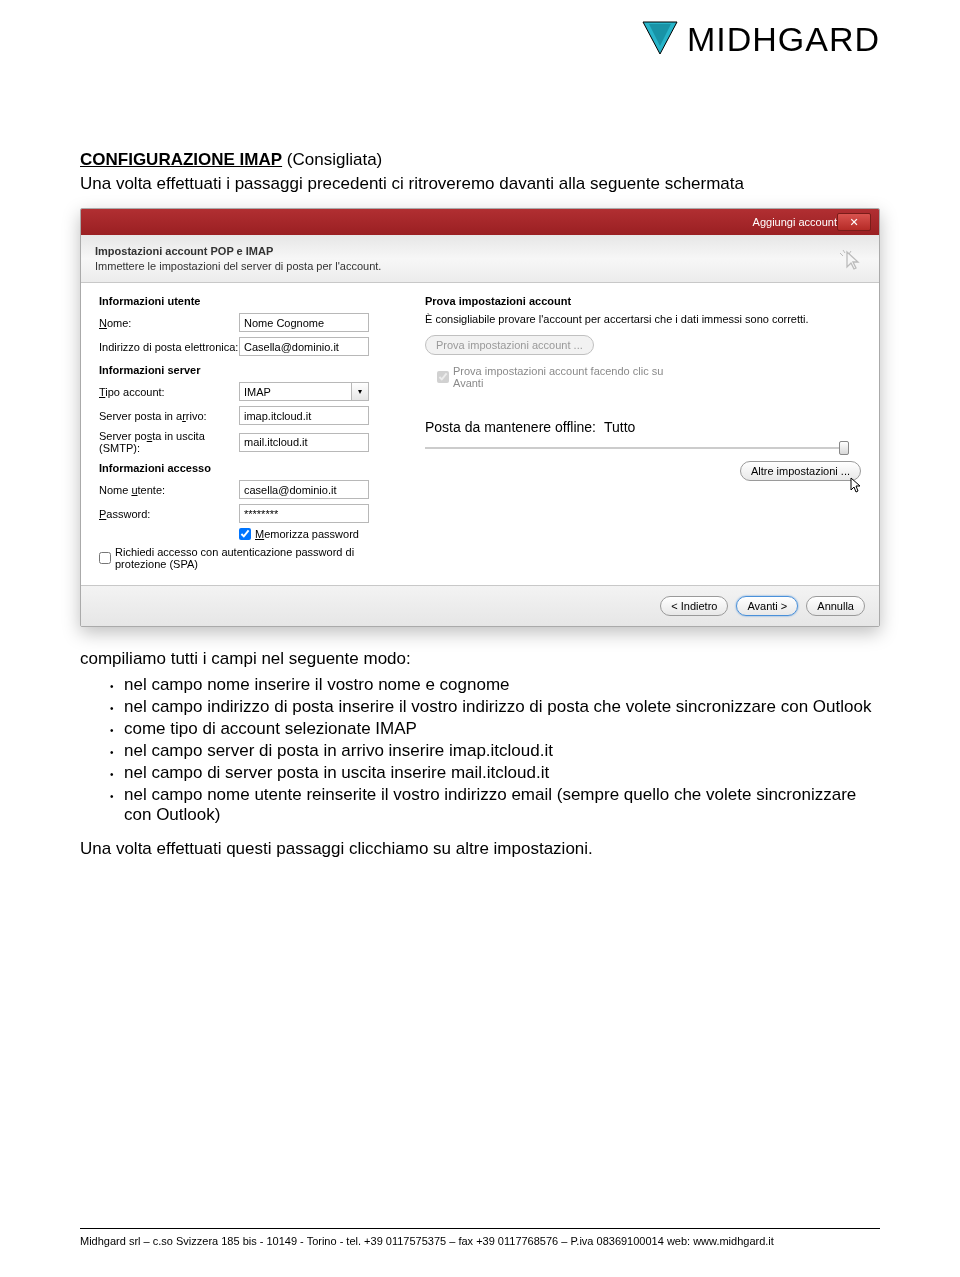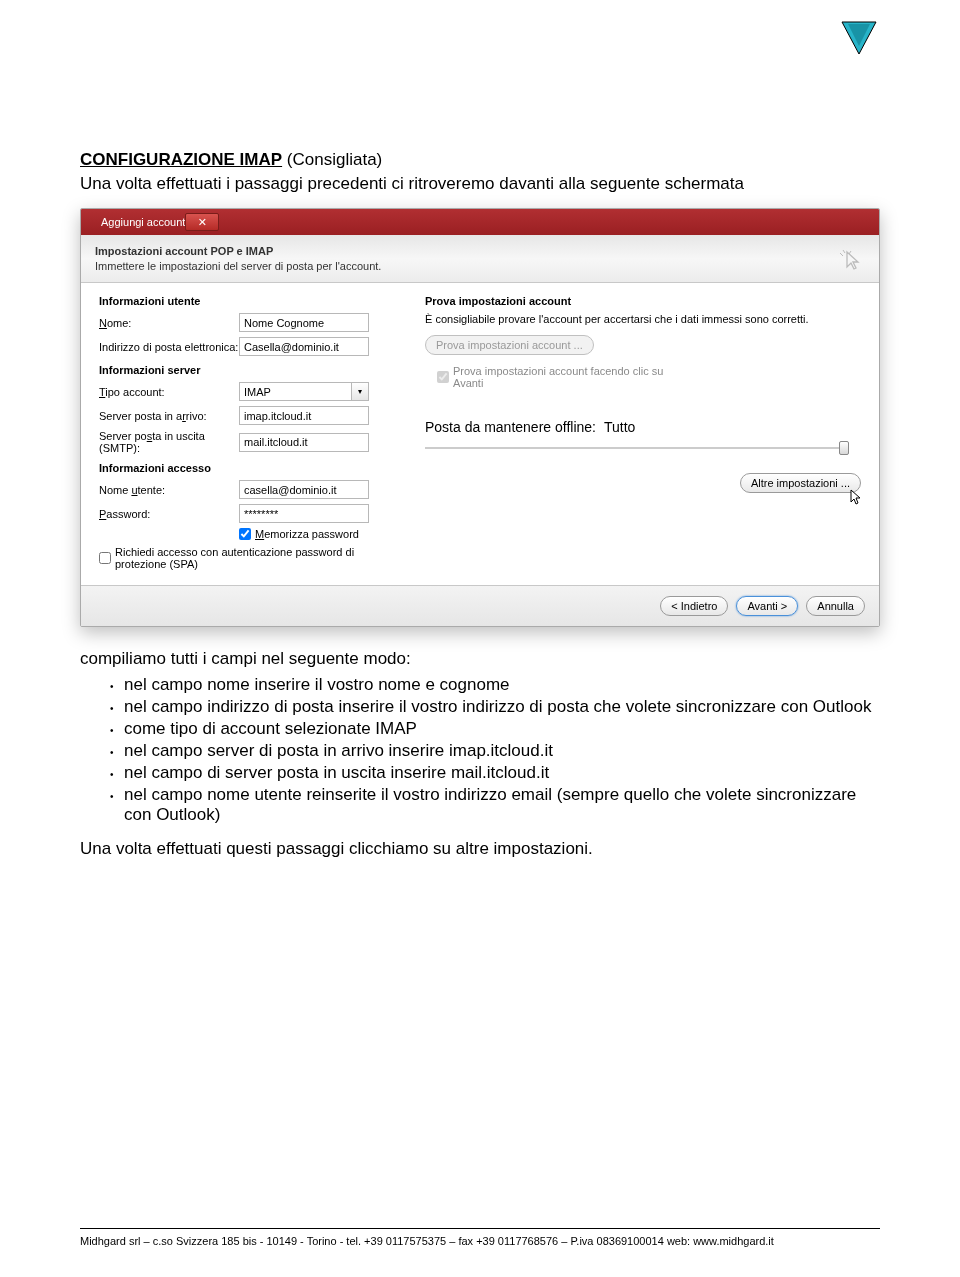--- a/index.html
+++ b/index.html
@@ -6,21 +6,21 @@
 body{width:960px;height:1277px;background:#fff;font-family:Arial,Helvetica,sans-serif;color:#000;position:relative}
 .page{padding:30px 80px 0 80px}
 .logo{position:absolute;top:18px;right:80px;display:flex;align-items:center;gap:6px}
 .logo-mark{width:42px;height:42px;position:relative}
 .logo-text{font-size:34px;font-weight:400;letter-spacing:1px;font-family:'Arial Narrow',Arial,sans-serif}
 .content{margin-top:120px}
 .heading{font-size:17px;margin-bottom:4px}
 .heading .u{text-decoration:underline;font-weight:700}
 .intro{font-size:17px;margin-bottom:14px}
 .dialog{border:1px solid #aaa;border-radius:2px;box-shadow:0 6px 18px rgba(0,0,0,.25);background:#fff;font-size:11px;overflow:hidden;margin-bottom:22px}
-.titlebar{background:linear-gradient(#b12f32,#9a1f22);color:#fff;padding:4px 20px;display:flex;align-items:center;justify-content:flex-start}
+.titlebar{background:linear-gradient(#b12f32,#9a1f22);color:#fff;padding:4px 8px;display:flex;align-items:center;justify-content:flex-end}
 .titlebar span{font-size:11px}
 .close-btn{width:34px;height:18px;background:linear-gradient(#d9534f,#b52b27);border:1px solid #7a1c19;border-radius:2px;color:#fff;display:flex;align-items:center;justify-content:center;font-size:11px;line-height:1}
 .header-strip{background:linear-gradient(#e6e6e6,#f7f7f7 50%,#ececec);border-bottom:1px solid #c8c8c8;padding:10px 14px;position:relative}
 .header-strip .t1{font-weight:700;font-size:11px;color:#333;margin-bottom:3px}
 .header-strip .t2{font-size:11px;color:#333}
 .cursor-icon{position:absolute;right:14px;top:14px;font-size:22px;color:#999}
 .body{padding:12px 18px 10px 18px;display:flex;gap:26px}
 .col-left{flex:0 0 300px}
 .col-right{flex:1}
 .sec-title{font-weight:700;font-size:11px;margin-bottom:6px}
@@ -34,41 +34,42 @@
 .chk{display:flex;align-items:center;gap:4px;font-size:11px}
 .chk input{width:12px;height:12px}
 .btn{border:1px solid #9a9a9a;background:linear-gradient(#fff,#e8e8e8);border-radius:10px;padding:3px 10px;font-size:11px;cursor:pointer}
 .btn.disabled{color:#9a9a9a;border-color:#c0c0c0;background:#f2f2f2}
 .btn.primary{border:1px solid #4a90d9;box-shadow:0 0 2px #4a90d9}
 .right-tip{font-size:11px;margin-bottom:10px}
 .slider{position:relative;height:18px;margin-top:4px}
 .slider-track{position:absolute;top:8px;left:0;right:20px;height:2px;background:#ccc}
 .slider-thumb{position:absolute;right:12px;top:2px;width:10px;height:14px;border:1px solid #888;background:linear-gradient(#fff,#d8d8d8);border-radius:2px}
 .footer-bar{background:linear-gradient(#f3f3f3,#e6e6e6);border-top:1px solid #c8c8c8;padding:10px 14px;display:flex;justify-content:flex-end;gap:8px}
-.more-row{display:flex;justify-content:flex-end;margin-top:16px;position:relative}
+.more-row{display:flex;justify-content:flex-end;margin-top:4px;position:relative}
 .pointer{position:absolute;right:-2px;top:16px;font-size:13px}
 .after-intro{font-size:17px;margin-bottom:6px}
 ul.bullets{list-style:none;padding-left:30px}
 ul.bullets li{font-size:17px;margin-bottom:2px;position:relative;padding-left:14px}
 ul.bullets li:before{content:"•";position:absolute;left:0;font-size:10px;top:6px}
 .closing{font-size:17px;margin-top:14px}
 .page-footer{position:absolute;bottom:30px;left:80px;right:80px;border-top:1px solid #000;padding-top:6px;font-size:11px;color:#000}
 </style>
 </head>
 <body>
 
 <div class="page">
   <div class="logo">
     <div class="logo-mark">
       <svg width="42" height="42" viewBox="0 0 42 42">
         <polygon points="4,4 38,4 21,36" fill="#27b4c9"></polygon>
         <polygon points="4,4 38,4 21,36" fill="none" stroke="#000" stroke-width="1"></polygon>
         <polygon points="10,6 32,6 21,28" fill="#1893a6"></polygon>
       </svg>
     </div>
+    <span class="logo-text">MIDHGARD</span>
   </div>
 
   <div class="content">
     <p class="heading">
       <span class="u">CONFIGURAZIONE IMAP</span><span> (Consigliata)</span>
     </p>
     <p class="intro">Una volta effettuati i passaggi precedenti ci ritroveremo davanti alla seguente schermata</p>
 
     <div class="dialog">
       <div class="titlebar">

